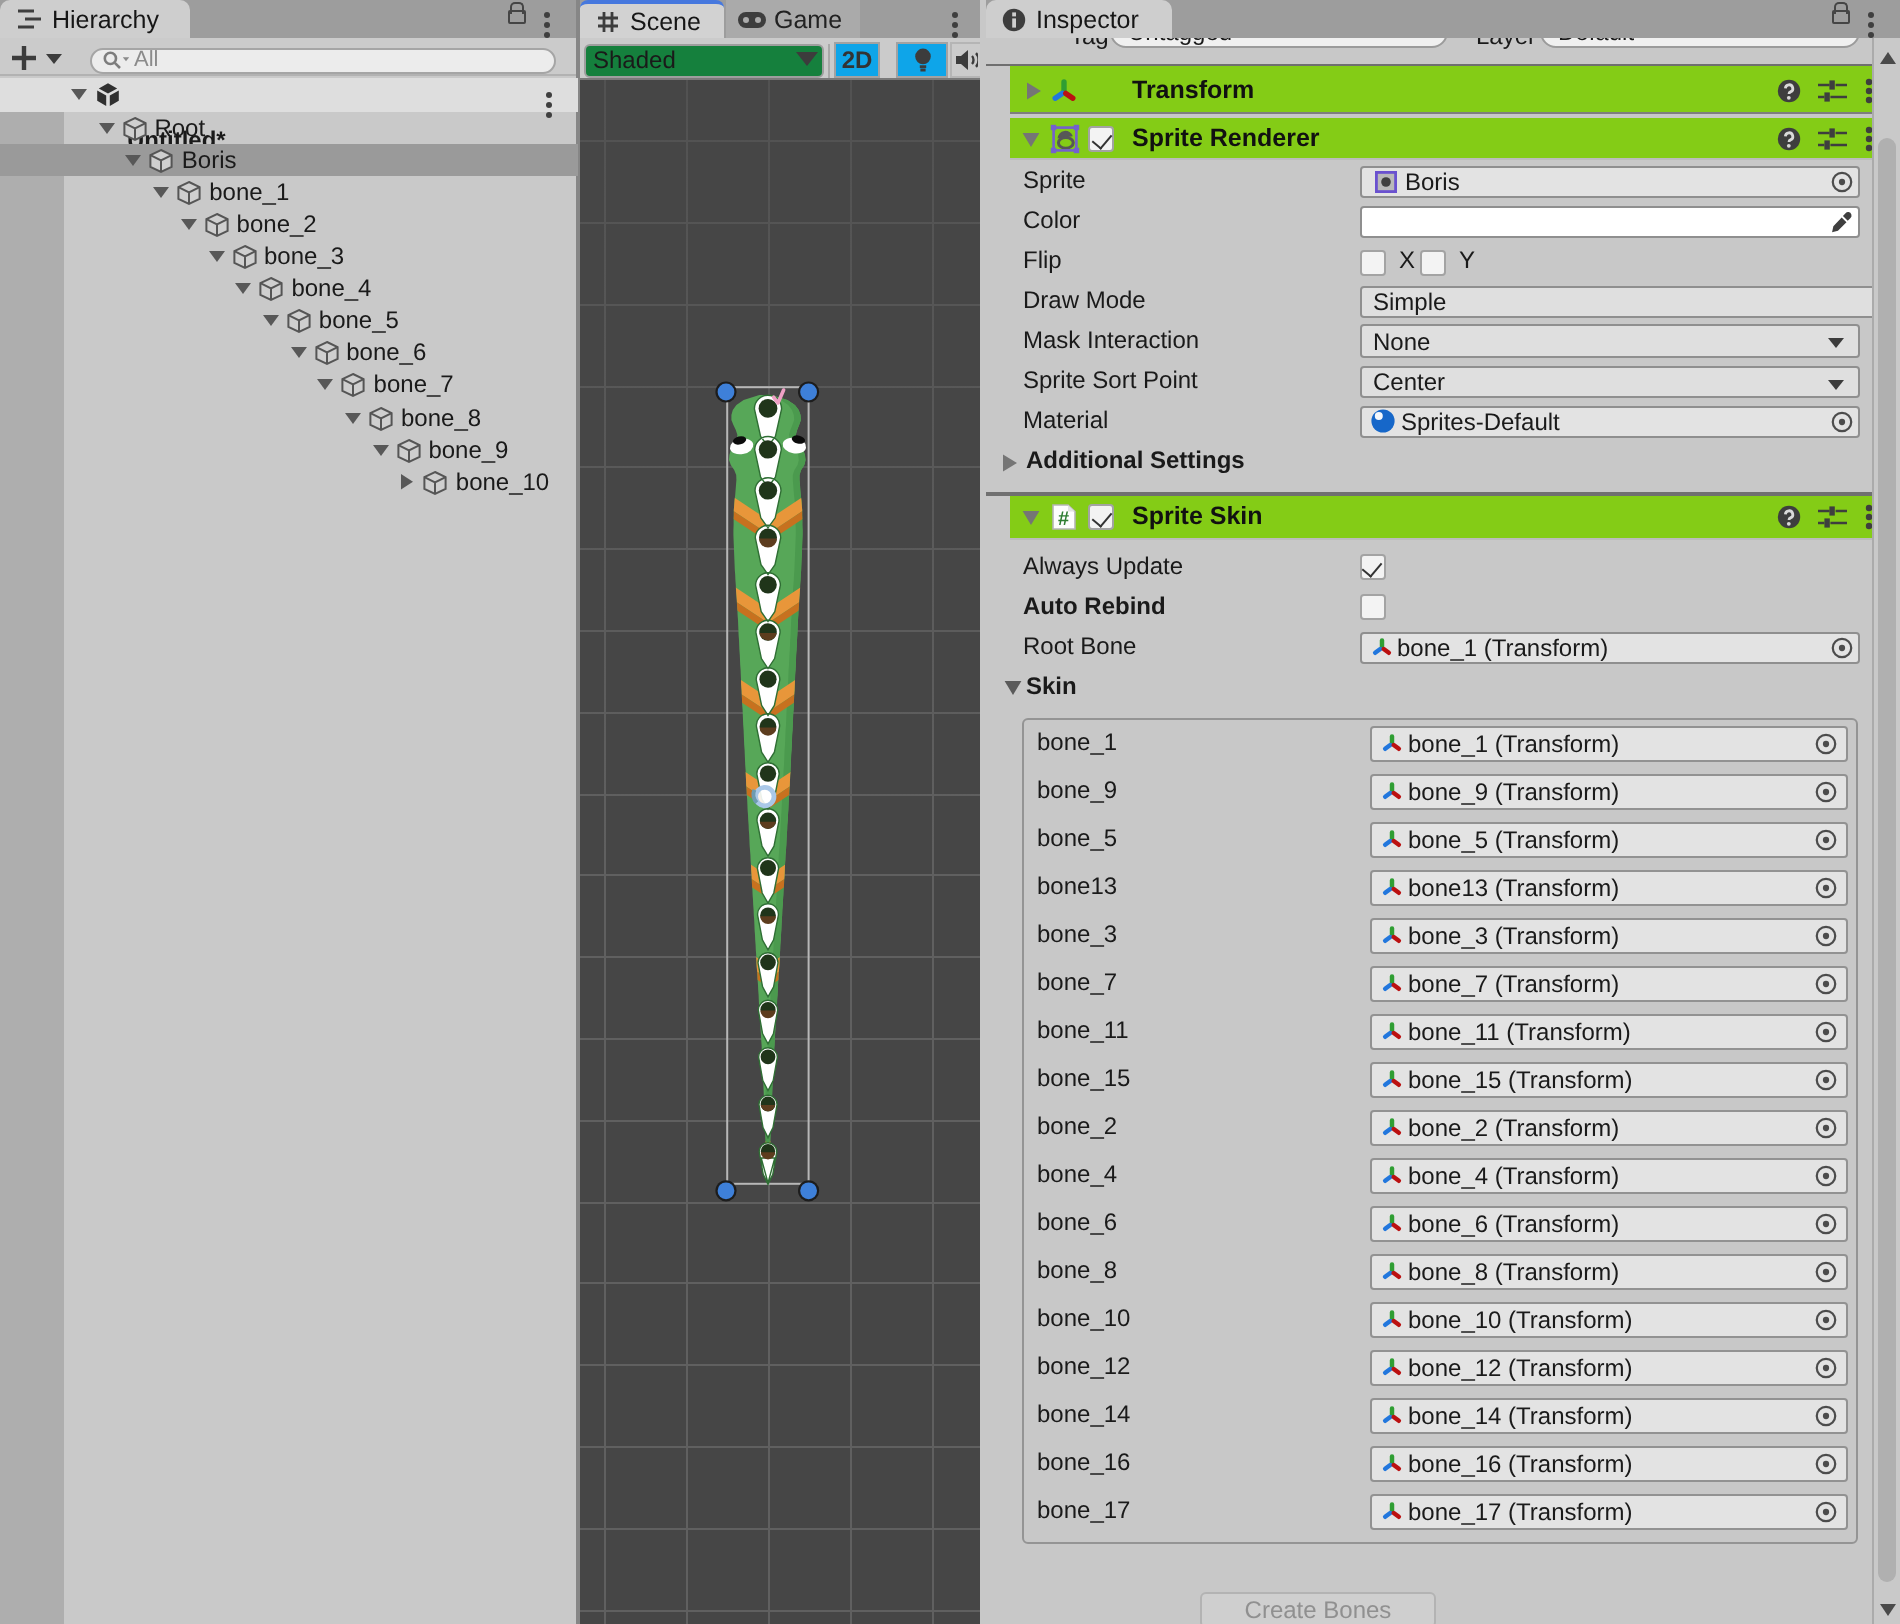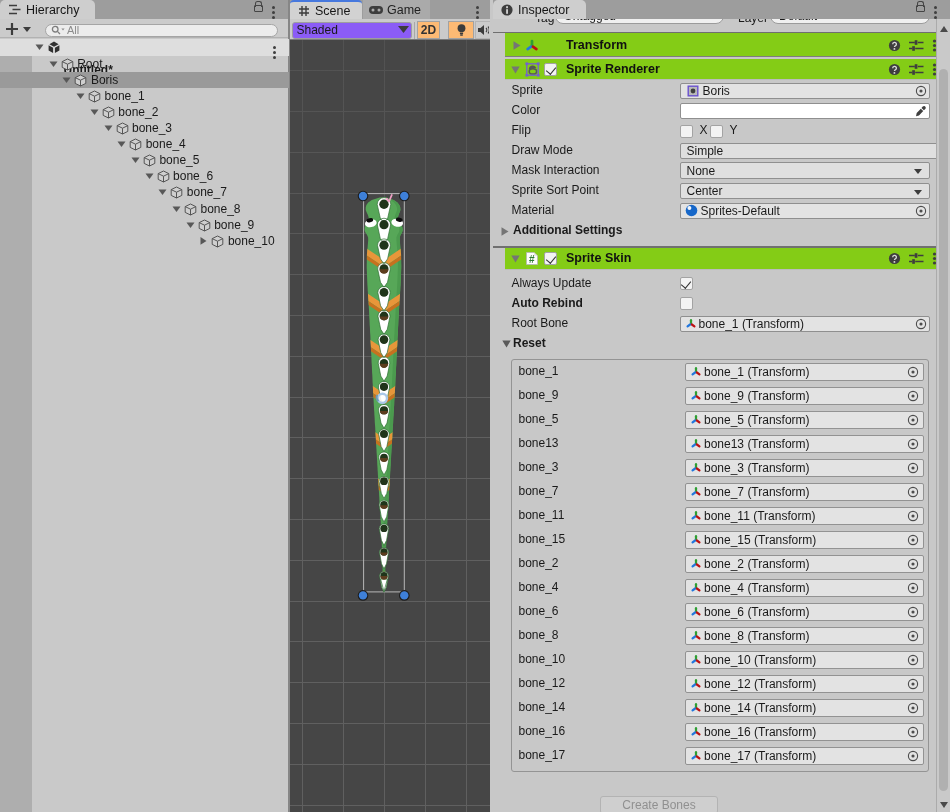--- a/index.html
+++ b/index.html
@@ -21,21 +21,21 @@
 .trow{position:absolute;left:0;width:289px;height:16.1px;display:flex;align-items:center}
 .trow .arr{position:absolute;top:50%;margin-top:-4px}
 .trow .cube{position:absolute;top:50%;margin-top:-6px}
 .trow .lbl{position:absolute;top:50%;transform:translateY(-50%);white-space:nowrap}
 
 #scene{position:absolute;left:290px;top:0;width:200px;height:812px;background:#cbcbcb}
 #scene .toolbar{position:absolute;left:0;top:19px;width:100%;height:21px;background:#cbcbcb;border-bottom:1px solid #7a7a7a}
 #viewport{position:absolute;left:0;top:40px;width:200px;height:772px;background:#464646;overflow:hidden}
 .gridv{position:absolute;top:0;bottom:0;width:1px;background:#606060}
 .gridh{position:absolute;left:0;right:0;height:1px;background:#606060}
-.btn2d{position:absolute;top:2px;height:18px;background:#fdba74;border:1px solid #a2a2a2;display:flex;align-items:center;justify-content:center}
+.btn2d{position:absolute;top:2px;height:18px;background:#0ea5e9;border:1px solid #a2a2a2;display:flex;align-items:center;justify-content:center}
 
 #insp{position:absolute;left:493px;top:0;width:457px;height:812px;background:#c8c8c8}
 .header{position:absolute;left:12px;width:443px;height:24px;background:#84cc16;border-bottom:1px solid #bcbcbc;display:flex;align-items:center}
 .header .title{font-weight:bold;font-size:12.5px;color:#111}
 .field{position:absolute;left:188px;width:249px;height:16.5px;background:#e3e3e3;border:1px solid #8f8f8f;border-radius:2px;display:flex;align-items:center}
 .drop{position:absolute;left:188px;width:249px;height:16.5px;background:#dfdfdf;border:1px solid #8f8f8f;border-radius:2px;display:flex;align-items:center}
 .drop:after{content:"";position:absolute;right:7px;top:6px;border:4.5px solid transparent;border-top:5.5px solid #3c3c3c}
 .cb{width:13px;height:13px;background:#f3f3f3;border:1px solid #a3a3a3;border-radius:2px;position:relative}
 .cb.on:after{content:"";position:absolute;left:2.5px;top:1px;width:5px;height:8px;border:solid #333;border-width:0 1.6px 1.6px 0;transform:rotate(40deg)}
 .pick{position:absolute;right:2px;top:50%;transform:translateY(-50%);width:12px;height:12px}
@@ -234,21 +234,21 @@
         </svg>
         Game
       </div>
       <div class="kebab abs" style="right:11px;top:4px">
           <i></i>
           <i></i>
           <i></i>
         </div>
     </div>
     <div class="toolbar">
-      <div class="abs" style="left:1.5px;top:2.5px;width:120px;height:17px;background:#8b5cf6;border:1px solid #9e9e9e;border-radius:3px;display:flex;align-items:center;padding-left:4px">Shaded</div>
+      <div class="abs" style="left:1.5px;top:2.5px;width:120px;height:17px;background:#15803d;border:1px solid #9e9e9e;border-radius:3px;display:flex;align-items:center;padding-left:4px">Shaded</div>
       <svg class="abs" width="11" height="8" style="left:108px;top:7px" viewBox="0 0 11 8">
           <path d="M0 0l5.5 7L11 0z" fill="#3c3c3c"></path>
         </svg>
       <div class="abs" style="left:124px;top:2.5px;width:1px;height:17px;background:#a8a8a8"></div>
       <div class="btn2d" style="left:127px;width:23px;font-weight:bold;color:#333">2D</div>
       <div class="btn2d" style="left:158px;width:26px">
         <svg width="9" height="13" viewBox="0 0 9 13">
           <circle cx="4.5" cy="4.2" r="3.9" fill="#3c3c3c"></circle>
           <path d="M2.9 9.3h3.2M3.2 11h2.6" stroke="#3c3c3c" stroke-width="1.4"></path>
         </svg>
@@ -506,21 +506,21 @@
             <path d="M7 6.4V2.6" stroke="#2f9e33" stroke-width="2.6" stroke-linecap="round"></path>
             <path d="M6 7.6L3 9.8" stroke="#2277dd" stroke-width="2.6" stroke-linecap="round"></path>
             <path d="M8 7.6l3 2.2" stroke="#bb1111" stroke-width="2.6" stroke-linecap="round"></path>
           </svg>bone_1 (Transform)<svg class="pick" width="13" height="13" viewBox="0 0 13 13">
             <circle cx="6.5" cy="6.5" r="5" fill="none" stroke="#4c4c4c" stroke-width="1.2"></circle>
             <circle cx="6.5" cy="6.5" r="1.7" fill="#4c4c4c"></circle>
           </svg></div>
         <svg style="position:absolute;left:9px;top:340px" width="9" height="8" viewBox="0 0 9 8">
           <path d="M0.3 0.5h8.4L4.5 7.5z" fill="#5a5a5a"></path>
         </svg>
-        <div style="position:absolute;left:20px;top:335.5px;font-weight:bold;">Reset</div>
+        <div style="position:absolute;left:20px;top:335.5px;font-weight:bold;">Skin</div>
         <div style="position:absolute;left:18px;top:358.5px;width:418px;height:413px;border:1px solid #949494;border-radius:3px"></div>
         <div style="position:absolute;left:25.5px;top:364px">bone_1</div>
         <div class="bfield" style="top:362.5px"><svg width="12" height="12" viewBox="0 0 14 14" style="margin:0 2px 0 4px;flex:none">
             <path d="M7 6.4V2.6" stroke="#2f9e33" stroke-width="2.6" stroke-linecap="round"></path>
             <path d="M6 7.6L3 9.8" stroke="#2277dd" stroke-width="2.6" stroke-linecap="round"></path>
             <path d="M8 7.6l3 2.2" stroke="#bb1111" stroke-width="2.6" stroke-linecap="round"></path>
           </svg>bone_1 (Transform)<svg class="pick" width="13" height="13" viewBox="0 0 13 13" style="right:4px">
             <circle cx="6.5" cy="6.5" r="5" fill="none" stroke="#4c4c4c" stroke-width="1.2"></circle>
             <circle cx="6.5" cy="6.5" r="1.7" fill="#4c4c4c"></circle>
           </svg></div>

